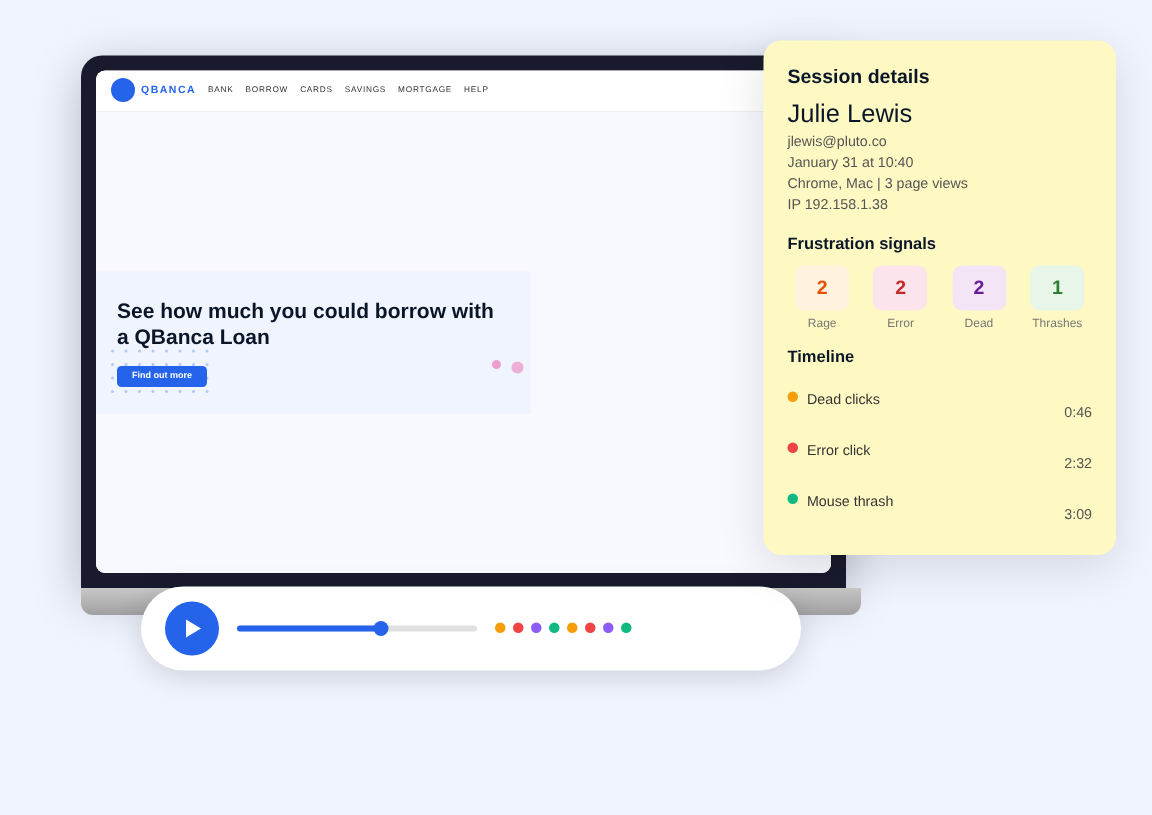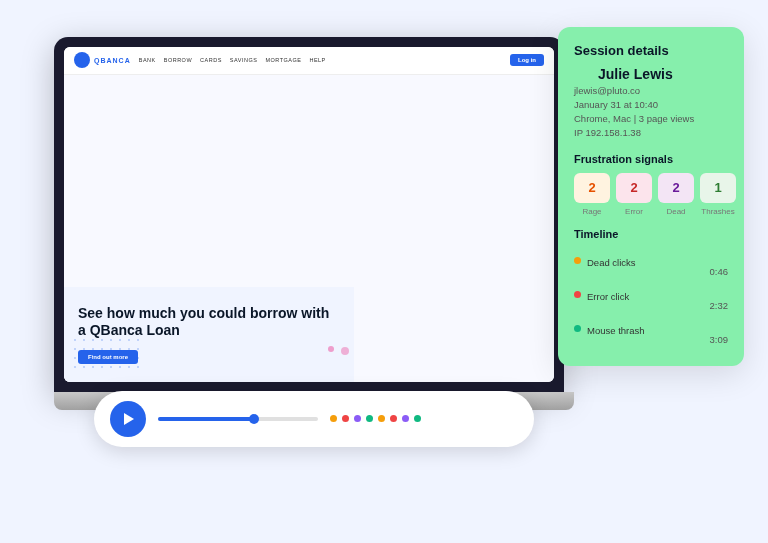--- a/index.html
+++ b/index.html
@@ -110,21 +110,21 @@
       color: #fff;
       font-size: 6px;
       padding: 3px 8px;
       border-radius: 3px;
       font-weight: 600;
     }
 
     
     .hero {
       display: flex;
-      align-items: flex-end;
+      align-items: center;
       height: calc(100% - 28px);
       background: #f8f9ff;
     }
 
     .hero-left {
       flex: 1;
       padding: 18px 14px;
       display: flex;
       flex-direction: column;
       justify-content: center;
@@ -320,40 +320,39 @@
       width: 7px;
       height: 7px;
       border-radius: 50%;
     }
 
     
     .session-card {
       position: absolute;
       right: 0;
       top: 10px;
-      width: 186px;
-      background: #86efac;
+      width: 235px;
+      background: #fef9c3;
       border-radius: 12px;
       padding: 16px;
       box-shadow: 0 8px 32px rgba(0,0,0,0.12);
     }
 
     .card-title {
       font-size: 13px;
       font-weight: 700;
       color: #0a1628;
       margin-bottom: 8px;
     }
 
     .user-name {
-      font-size: 14px;
-      font-weight: 700;
+      font-size: 17px;
+      font-weight: 400;
       color: #0a1628;
       margin-bottom: 2px;
-      margin-left: 24px;
     }
 
     .user-detail {
       font-size: 9.5px;
       color: #555;
       line-height: 1.5;
     }
 
     .section-title {
       font-size: 11px;

